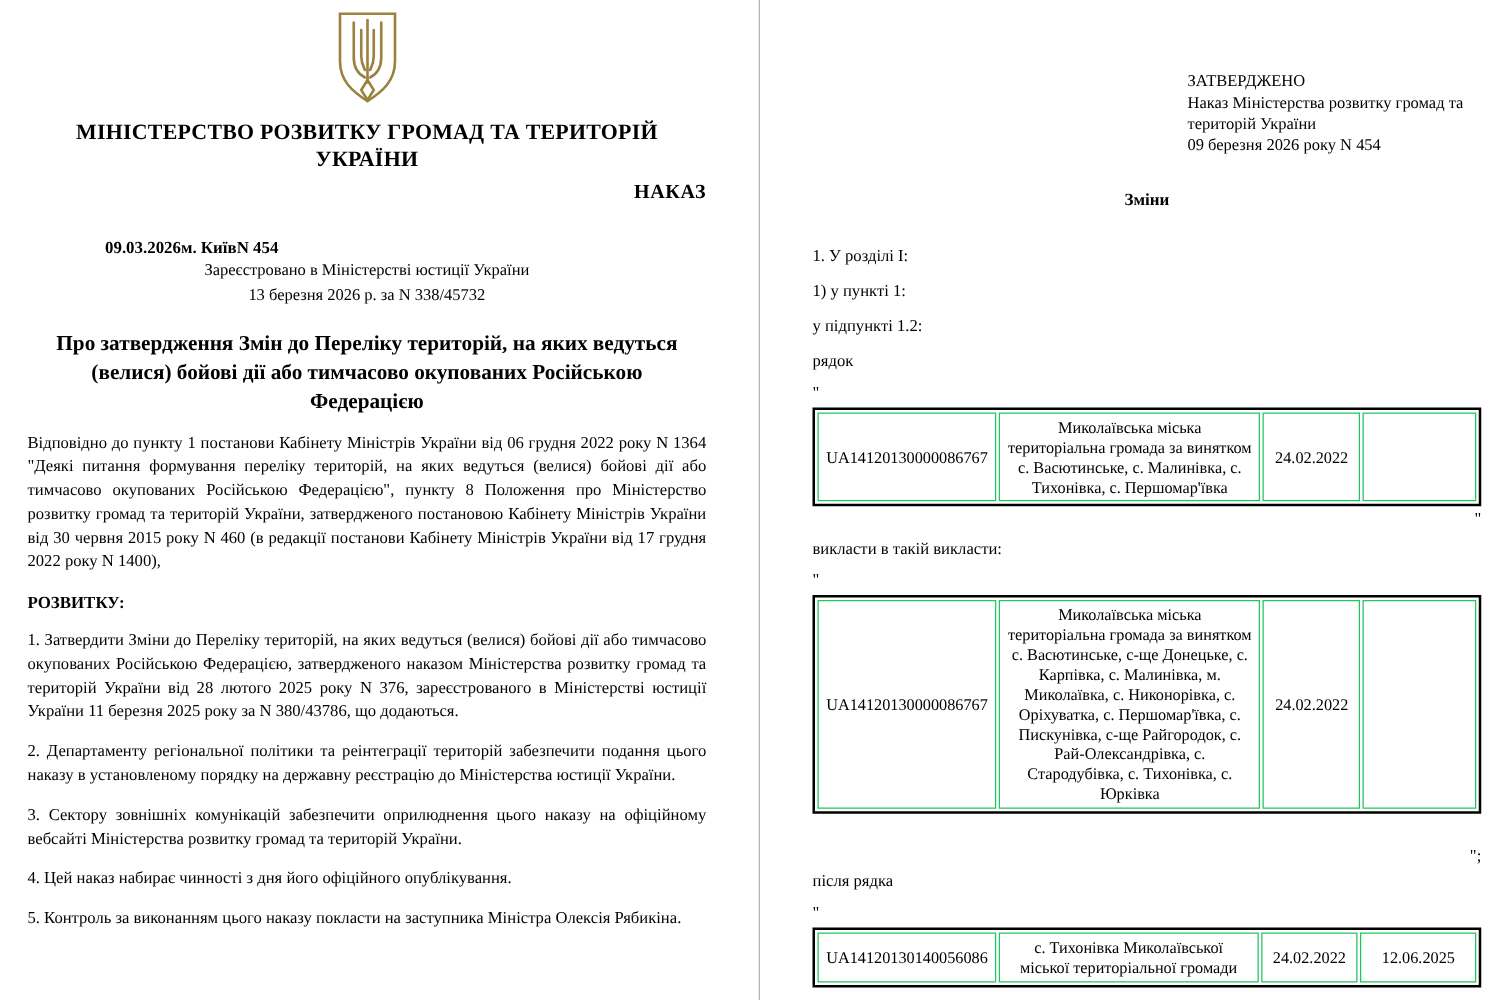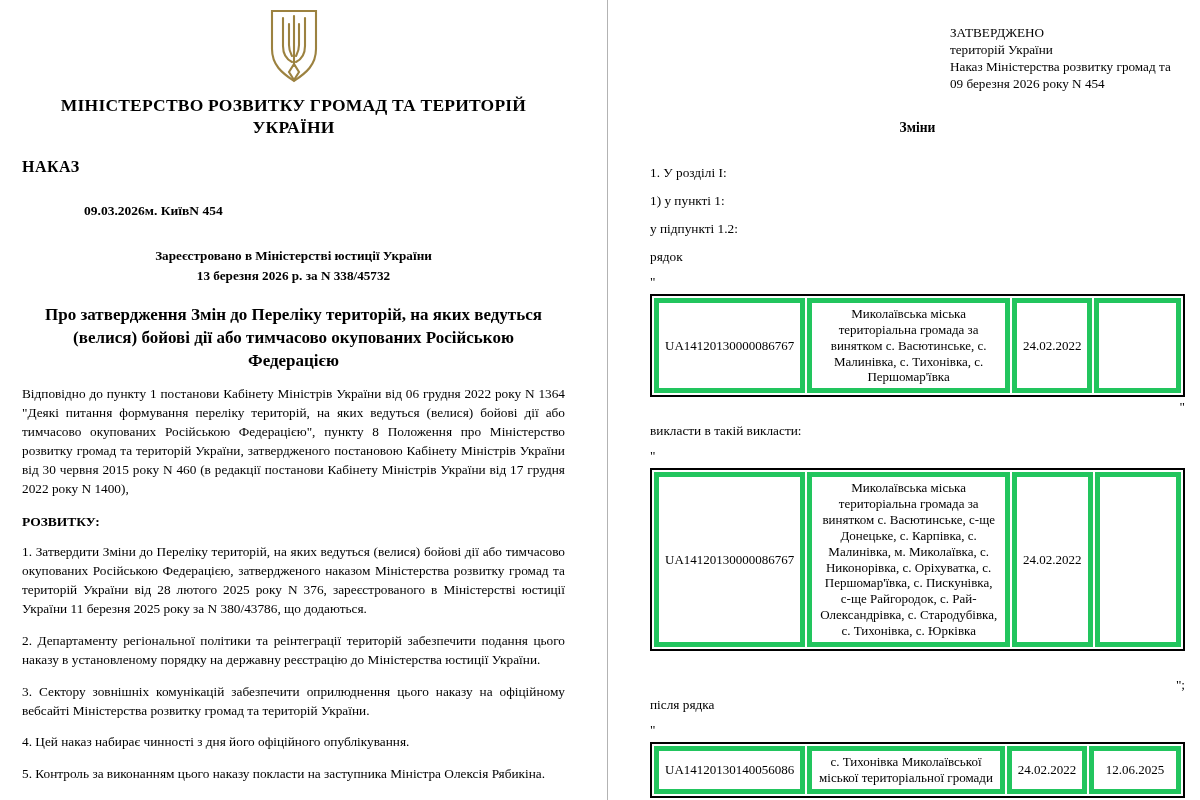--- a/index.html
+++ b/index.html
@@ -5,38 +5,38 @@
   * { margin:0; padding:0; box-sizing:border-box; }
   html,body { width:1200px; height:800px; overflow:hidden; background:#ffffff;
     font-family:"Liberation Serif","DejaVu Serif",serif; color:#000; }
   .canvas { position:relative; width:1200px; height:800px; background:#fff; }
   .divider { position:absolute; left:607px; top:0; width:1px; height:800px; background:#b3b3b3; }
 
   
   .page-left { position:absolute; left:0; top:0; width:607px; height:800px; padding:8px 42px 4px 22px; }
   .emblem { width:64px; height:76px; margin:0 auto; display:block; }
   .ministry { margin-top:10px; text-align:center; font-weight:bold; font-size:17.5px; line-height:1.28; letter-spacing:.2px; }
-  .doctype { margin-top:19px; text-align:left; font-weight:bold; font-size:16px; letter-spacing:.5px; }
+  .doctype { margin-top:6px; text-align:right; font-weight:bold; font-size:16px; letter-spacing:.5px; }
   .daterow { margin-top:27px; display:flex; padding:0 52px 0 62px; font-weight:bold; font-size:13.5px; }
-  .reg { margin-top:27px; text-align:center; font-weight:bold; font-size:13.2px; line-height:1.5; }
+  .reg { text-align:center; font-weight:normal; font-size:13.2px; line-height:1.5; }
   .doc-title { margin-top:19px; text-align:center; font-weight:bold; font-size:17px; line-height:1.33; padding:0 14px; }
   .para { margin-top:13px; text-align:justify; font-size:13.3px; line-height:1.42; }
   .nakaz-word { margin-top:16px; font-weight:bold; font-size:13.5px; }
 
   
-  .page-right { position:absolute; left:608px; top:0; width:592px; height:800px; padding:24px 15px 0 42px; }
+  .page-right { position:absolute; left:608px; top:0; width:592px; height:800px; padding:56px 15px 0 42px; }
   .approved { margin-left:300px; font-size:13.2px; line-height:1.3; }
   .r-title { margin-top:25px; text-align:center; font-weight:bold; font-size:13.6px; line-height:1.42; }
   .rp { margin-top:12px; font-size:13.3px; }
   .q { margin-top:9px; font-size:13.3px; }
   .q-r { text-align:right; font-size:13.3px; }
   .mt2 { margin-top:2px; } .mt26 { margin-top:26px; }
 
   table.terr { width:100%; border-collapse:separate; border-spacing:2px; border:2px solid #000; margin-top:4px; background:#fff; }
-  table.terr td { border:5px solid #22c55e; padding:3px 6px; text-align:center; vertical-align:middle;
+  table.terr td { border:1px solid #22c55e; padding:3px 6px; text-align:center; vertical-align:middle;
     font-size:13px; line-height:1.22; }
   td.c-code { width:26%; } td.c-desc { width:41%; } td.c-date { width:15%; } td.c-end { width:18%; }
 </style>
 </head>
 <body>
 
 <div class="canvas">
 
   <div class="page-left">
 
@@ -78,22 +78,22 @@
     <p class="para">5. Контроль за виконанням цього наказу покласти на заступника Міністра Олексія Рябикіна.</p>
 
   </div>
 
   <div class="divider"></div>
 
   <div class="page-right">
 
     <div class="approved">
       <div>ЗАТВЕРДЖЕНО</div>
+      <div>Наказ Міністерства розвитку громад та</div>
       <div>територій України</div>
-      <div>Наказ Міністерства розвитку громад та</div>
       <div>09 березня 2026 року N 454</div>
     </div>
 
     <div class="r-title">
       <div>Зміни</div>
     </div>
 
     <p class="rp" style="margin-top:28px">1. У розділі I:</p>
     <p class="rp">1) у пункті 1:</p>
     <p class="rp">у підпункті 1.2:</p>

